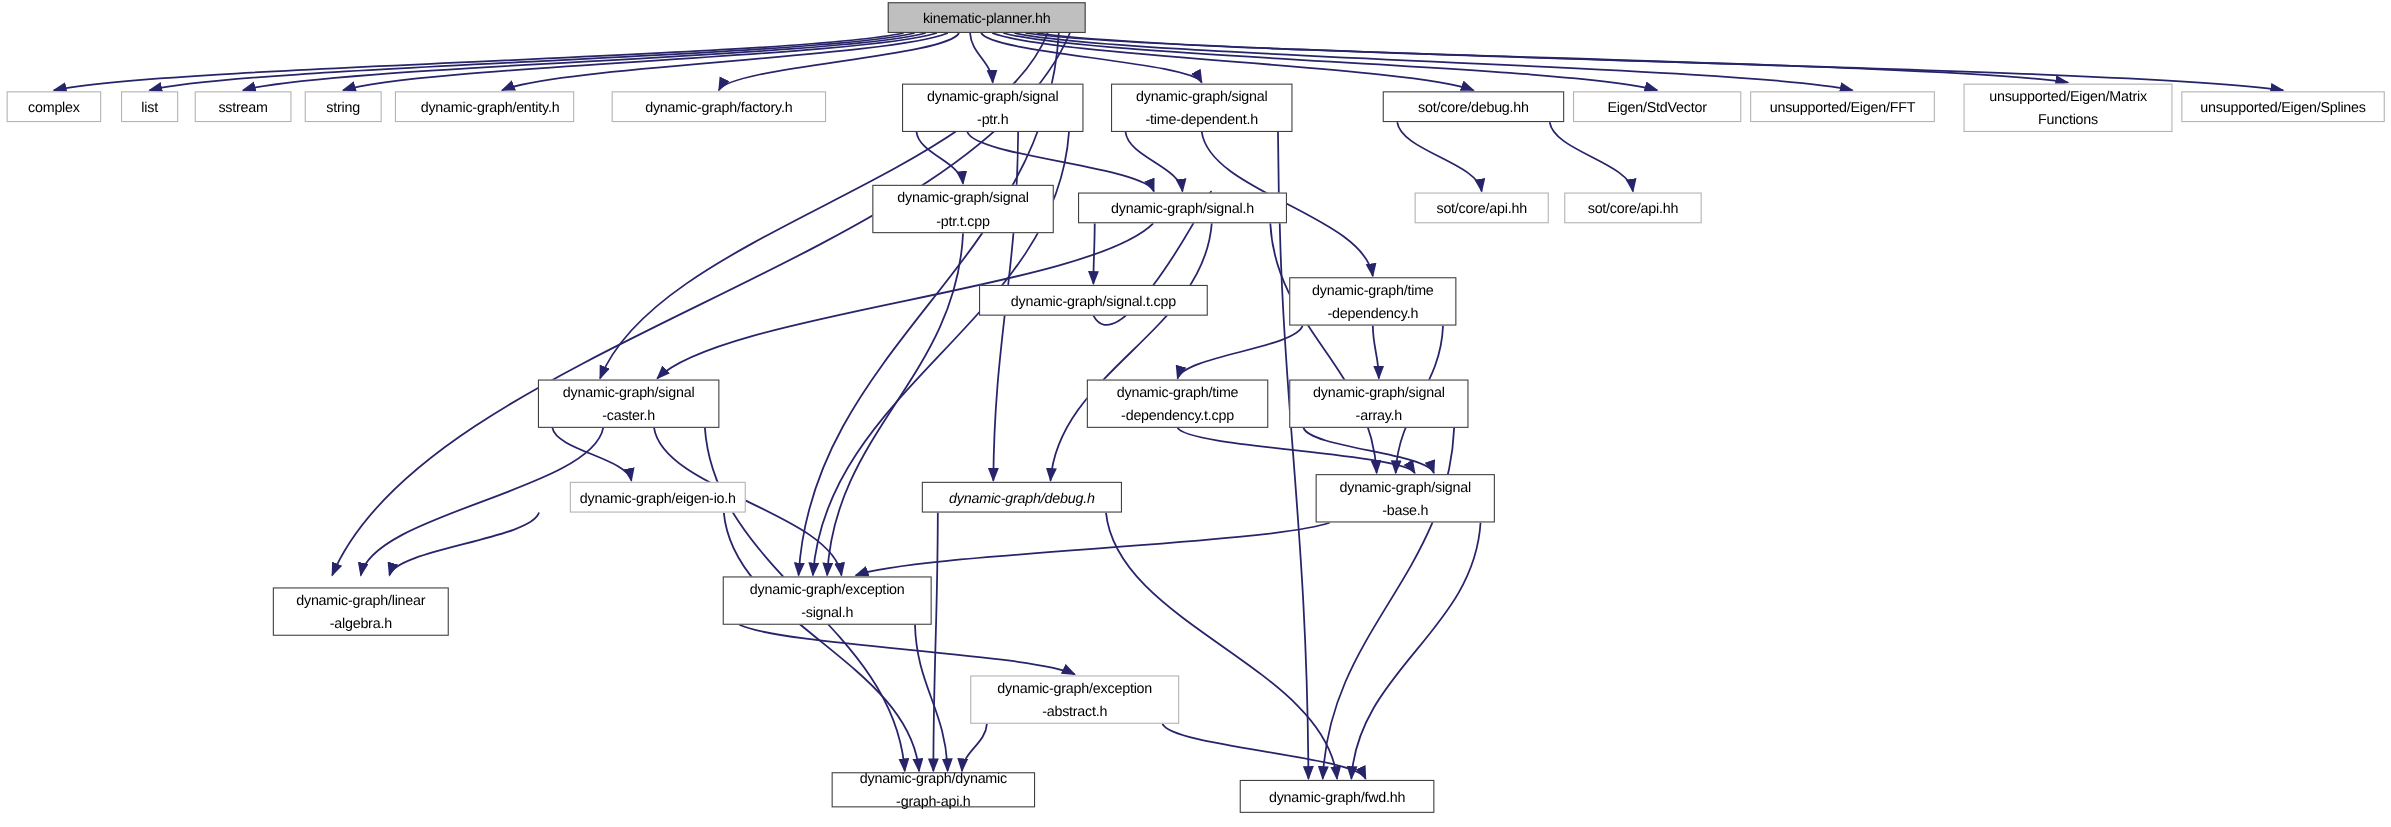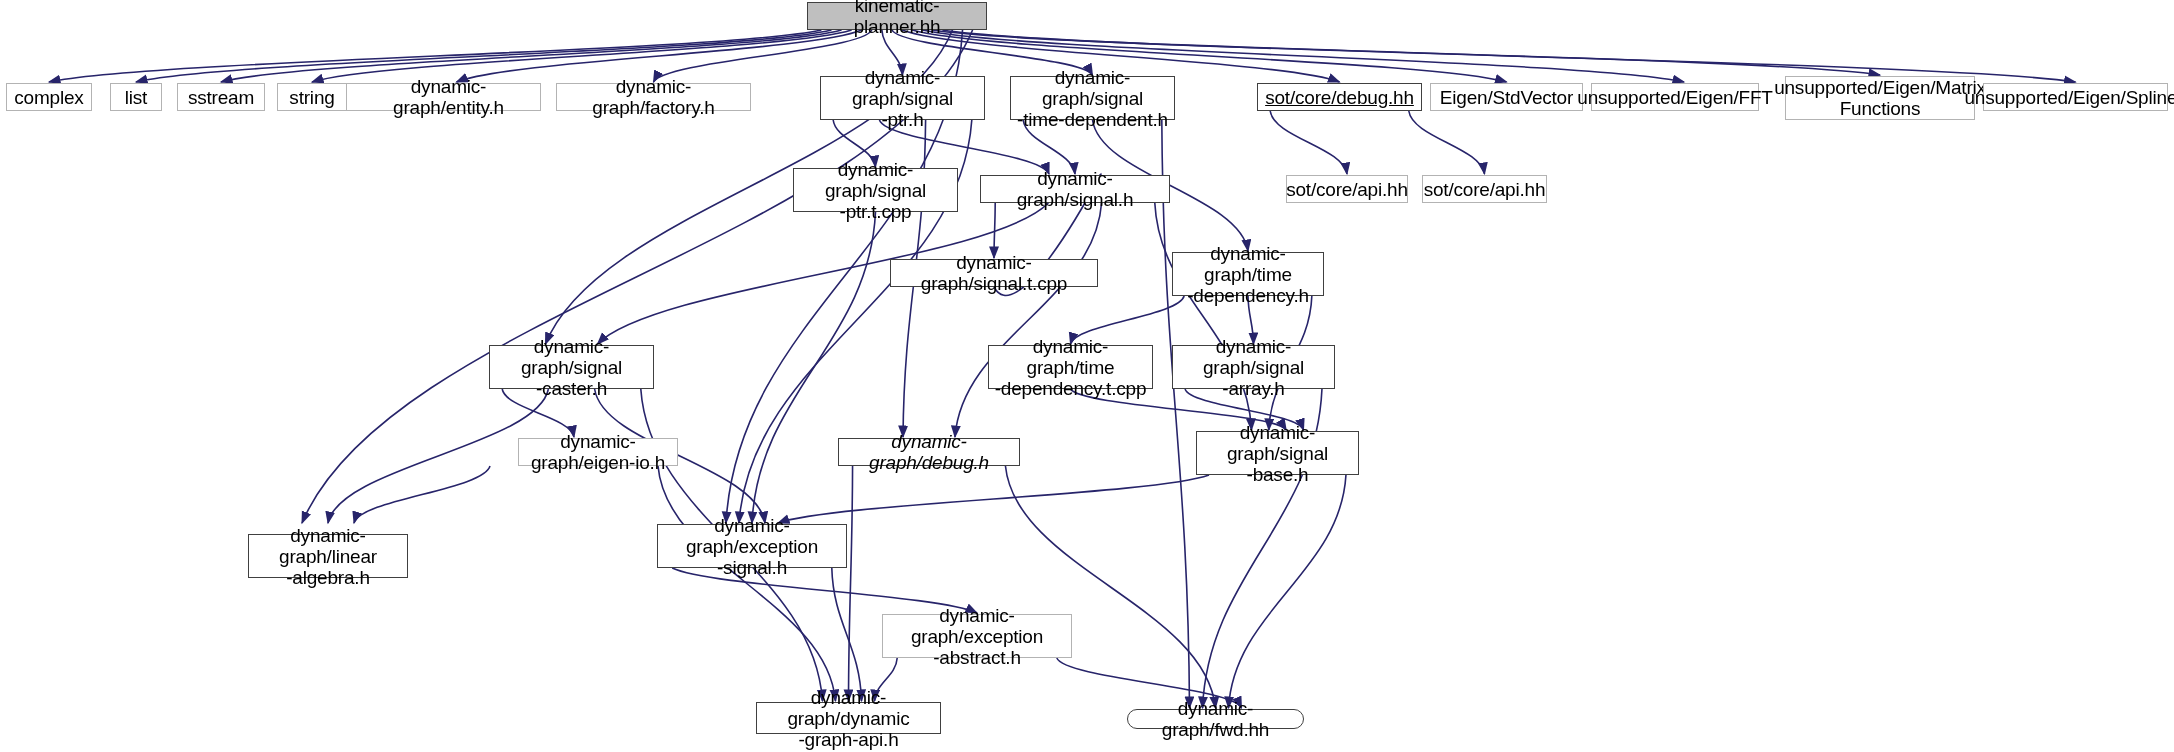--- a/index.html
+++ b/index.html
@@ -25,21 +25,21 @@
   .node {
     position: absolute;
     box-sizing: border-box;
     display: flex;
     align-items: center;
     justify-content: center;
     text-align: center;
     background: #ffffff;
     border: 1px solid #b3b3b3;
     color: #000000;
-    font-size: 19px;
+    font-size: 13px;
     line-height: 21px;
     white-space: pre-line;
     padding: 0 4px;
     letter-spacing: -0.2px;
   }
   .node.strong {
     border: 1.6px solid #404040;
   }
   .node.root {
     background: #bfbfbf;
@@ -109,27 +109,27 @@
         <path d="M897.2,658 C896.065,676.06 875.635,682.94 874.5,701" fill="none" stroke="#27246a" stroke-width="1.6" marker-end="url(#arrow)"></path>
         <path d="M1056.8,658 C1066.0349999999999,679 1232.265,687 1241.5,708" fill="none" stroke="#27246a" stroke-width="1.6" marker-end="url(#arrow)"></path>
       </g>
   </svg>
   <div id="nodes">
       <div class="node root" style="left: 807px; top: 2px; width: 180px; height: 28px;">kinematic-planner.hh</div>
       <div class="node" style="left: 6px; top: 83px; width: 86px; height: 28px;">complex</div>
       <div class="node" style="left: 110px; top: 83px; width: 52px; height: 28px;">list</div>
       <div class="node" style="left: 177px; top: 83px; width: 88px; height: 28px;">sstream</div>
       <div class="node" style="left: 277px; top: 83px; width: 70px; height: 28px;">string</div>
-      <div class="node" style="left: 346px; top: 83px; width: 195px; height: 28px; padding-left: 14px;">dynamic-graph/entity.h</div>
+      <div class="node" style="left: 359px; top: 83px; width: 163px; height: 28px; padding-left: 14px;">dynamic-graph/entity.h</div>
       <div class="node" style="left: 556px; top: 83px; width: 195px; height: 28px;">dynamic-graph/factory.h</div>
       <div class="node strong" style="left: 820px; top: 76px; width: 165px; height: 44px;">dynamic-graph/signal
 -ptr.h</div>
       <div class="node strong" style="left: 1010px; top: 76px; width: 165px; height: 44px;">dynamic-graph/signal
 -time-dependent.h</div>
-      <div class="node strong" style="left: 1257px; top: 83px; width: 165px; height: 28px; text-decoration: underline;">sot/core/debug.hh</div>
+      <div class="node strong" style="left: 1257px; top: 83px; width: 165px; height: 28px;">sot/core/debug.hh</div>
       <div class="node" style="left: 1430px; top: 83px; width: 153px; height: 28px;">Eigen/StdVector</div>
       <div class="node" style="left: 1591px; top: 83px; width: 168px; height: 28px;">unsupported/Eigen/FFT</div>
       <div class="node" style="left: 1785px; top: 76px; width: 190px; height: 44px;">unsupported/Eigen/Matrix
 Functions</div>
       <div class="node" style="left: 1983px; top: 83px; width: 185px; height: 28px;">unsupported/Eigen/Splines</div>
       <div class="node strong" style="left: 793px; top: 168px; width: 165px; height: 44px;">dynamic-graph/signal
 -ptr.t.cpp</div>
       <div class="node strong" style="left: 980px; top: 175px; width: 190px; height: 28px;">dynamic-graph/signal.h</div>
       <div class="node" style="left: 1286px; top: 175px; width: 122px; height: 28px;">sot/core/api.hh</div>
       <div class="node" style="left: 1422px; top: 175px; width: 125px; height: 28px;">sot/core/api.hh</div>
@@ -147,15 +147,15 @@
       <div class="node strong" style="left: 1196px; top: 431px; width: 163px; height: 44px;">dynamic-graph/signal
 -base.h</div>
       <div class="node strong" style="left: 248px; top: 524px; width: 160px; height: 44px; margin-top: 10px;">dynamic-graph/linear
 -algebra.h</div>
       <div class="node strong" style="left: 657px; top: 524px; width: 190px; height: 44px;">dynamic-graph/exception
 -signal.h</div>
       <div class="node" style="left: 882px; top: 614px; width: 190px; height: 44px;">dynamic-graph/exception
 -abstract.h</div>
       <div class="node strong" style="left: 756px; top: 702px; width: 185px; height: 32px;">dynamic-graph/dynamic
 -graph-api.h</div>
-      <div class="node strong" style="left: 1127px; top: 709px; width: 177px; height: 20px; border-radius: 10px;">dynamic-graph/fwd.hh</div>
+      <div class="node strong" style="left: 1127px; top: 709px; width: 177px; height: 30px;">dynamic-graph/fwd.hh</div>
     </div>
 </div>
 
 </body></html>

